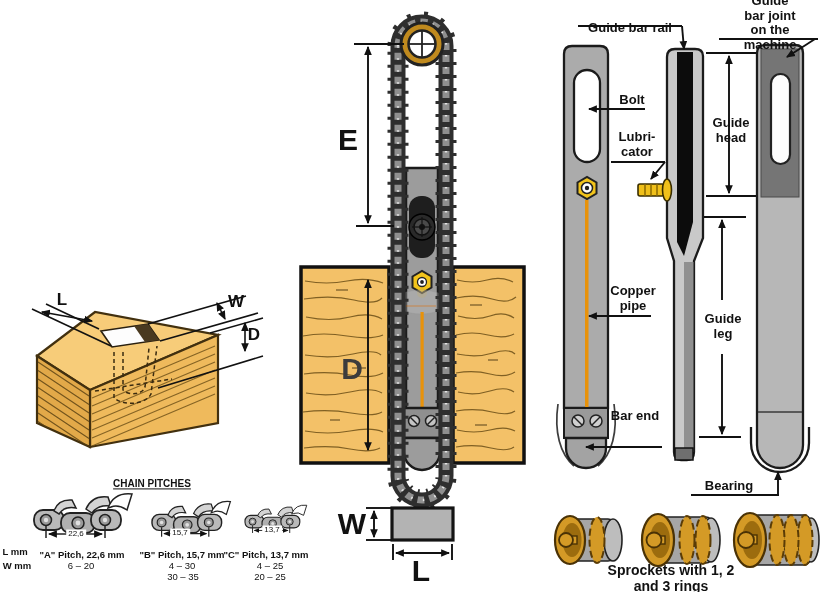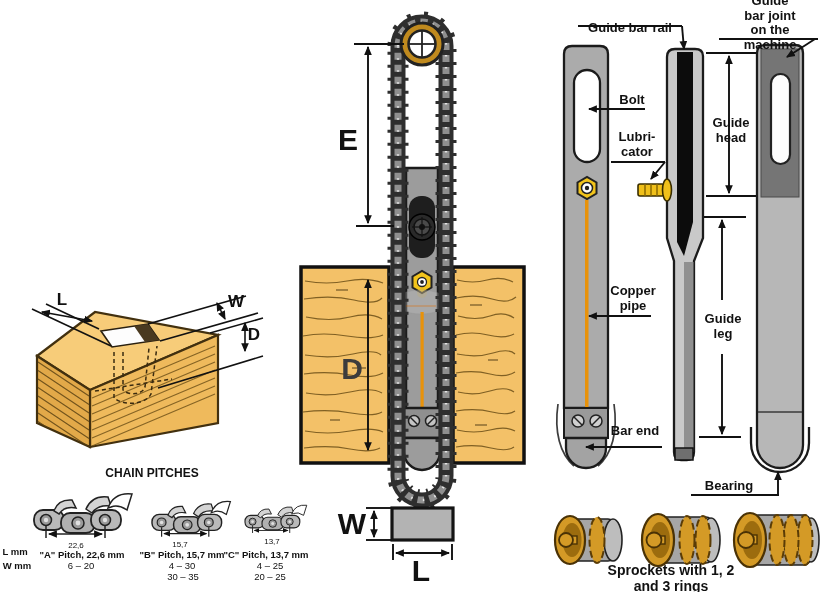--- a/index.html
+++ b/index.html
@@ -6,21 +6,21 @@
   #stage{position:relative;width:824px;height:592px;background:#fff;overflow:hidden;
          font-family:"Liberation Sans",sans-serif;}
   #art{position:absolute;left:0;top:0;}
   .lbl{position:absolute;transform:translate(-50%,-50%);font-weight:bold;color:#111;
        white-space:pre-line;text-align:center;line-height:1.12;
        font-family:"Liberation Sans",sans-serif;}
   .dim{font-size:30px;letter-spacing:0;}
   .anno{font-size:13px;}
   .small{font-size:9.5px;}
   .reg{font-weight:normal;}
-  .pitchdim{font-size:8px;font-weight:normal;background:#fff;padding:0 2px;margin-top:12px;}
+  .pitchdim{font-size:8px;font-weight:normal;background:#fff;padding:0 2px;}
 </style>
 </head>
 <body>
 
 <div id="stage">
 
 <svg id="art" width="824" height="592" viewBox="0 0 824 592">
   <defs>
     <marker id="ah" viewBox="0 0 8 8" markerWidth="9" markerHeight="9" refX="7" refY="4" orient="auto-start-reverse" markerUnits="userSpaceOnUse">
       <path d="M0,0.6 L8,4 L0,7.4 z" fill="#111"></path>
@@ -268,21 +268,21 @@
 
 <div class="lbl" style="left:62px;top:300px;font-size:17px;">L</div>
 <div class="lbl" style="left:236px;top:302px;font-size:17px;">W</div>
 <div class="lbl" style="left:254px;top:335px;font-size:17px;">D</div>
 
 <div class="lbl dim" style="left:348px;top:140px;">E</div>
 <div class="lbl dim" style="left:352px;top:369px;color:#3c3c3c;">D</div>
 <div class="lbl dim" style="left:352px;top:524px;">W</div>
 <div class="lbl dim" style="left:421px;top:571px;">L</div>
 
-<div class="lbl" style="left:152px;top:474px;font-size:12px;">CHAIN PITCHES</div>
+<div class="lbl" style="left:152px;top:484px;font-size:10px;text-decoration:underline;">CHAIN PITCHES</div>
 <div class="lbl pitchdim" style="left:76px;top:534px;">22,6</div>
 <div class="lbl pitchdim" style="left:180px;top:533px;">15,7</div>
 <div class="lbl pitchdim" style="left:272px;top:530px;">13,7</div>
 
 <div class="lbl small" style="left:17px;top:566px;">W mm</div>
 <div class="lbl small" style="left:15px;top:552px;">L mm</div>
 
 <div class="lbl small" style="left:82px;top:555px;">"A" Pitch, 22,6 mm</div>
 <div class="lbl small reg" style="left:81px;top:566px;">6 – 20</div>
 <div class="lbl small reg" style="left:82px;top:599px;">40 and over</div>
@@ -300,18 +300,18 @@
 on the machine</div>
 <div class="lbl anno" style="left:632px;top:100px;">Bolt</div>
 <div class="lbl anno" style="left:637px;top:145px;">Lubri-
 cator</div>
 <div class="lbl anno" style="left:731px;top:131px;">Guide
 head</div>
 <div class="lbl anno" style="left:633px;top:299px;">Copper
 pipe</div>
 <div class="lbl anno" style="left:723px;top:327px;">Guide
 leg</div>
-<div class="lbl anno" style="left:635px;top:431px;">Bar end</div>
+<div class="lbl anno" style="left:635px;top:416px;">Bar end</div>
 <div class="lbl anno" style="left:729px;top:486px;">Bearing</div>
 
 <div class="lbl" style="left:671px;top:579px;font-size:14px;">Sprockets with 1, 2 and 3 rings</div>
 
 </div>
 
 </body></html>

